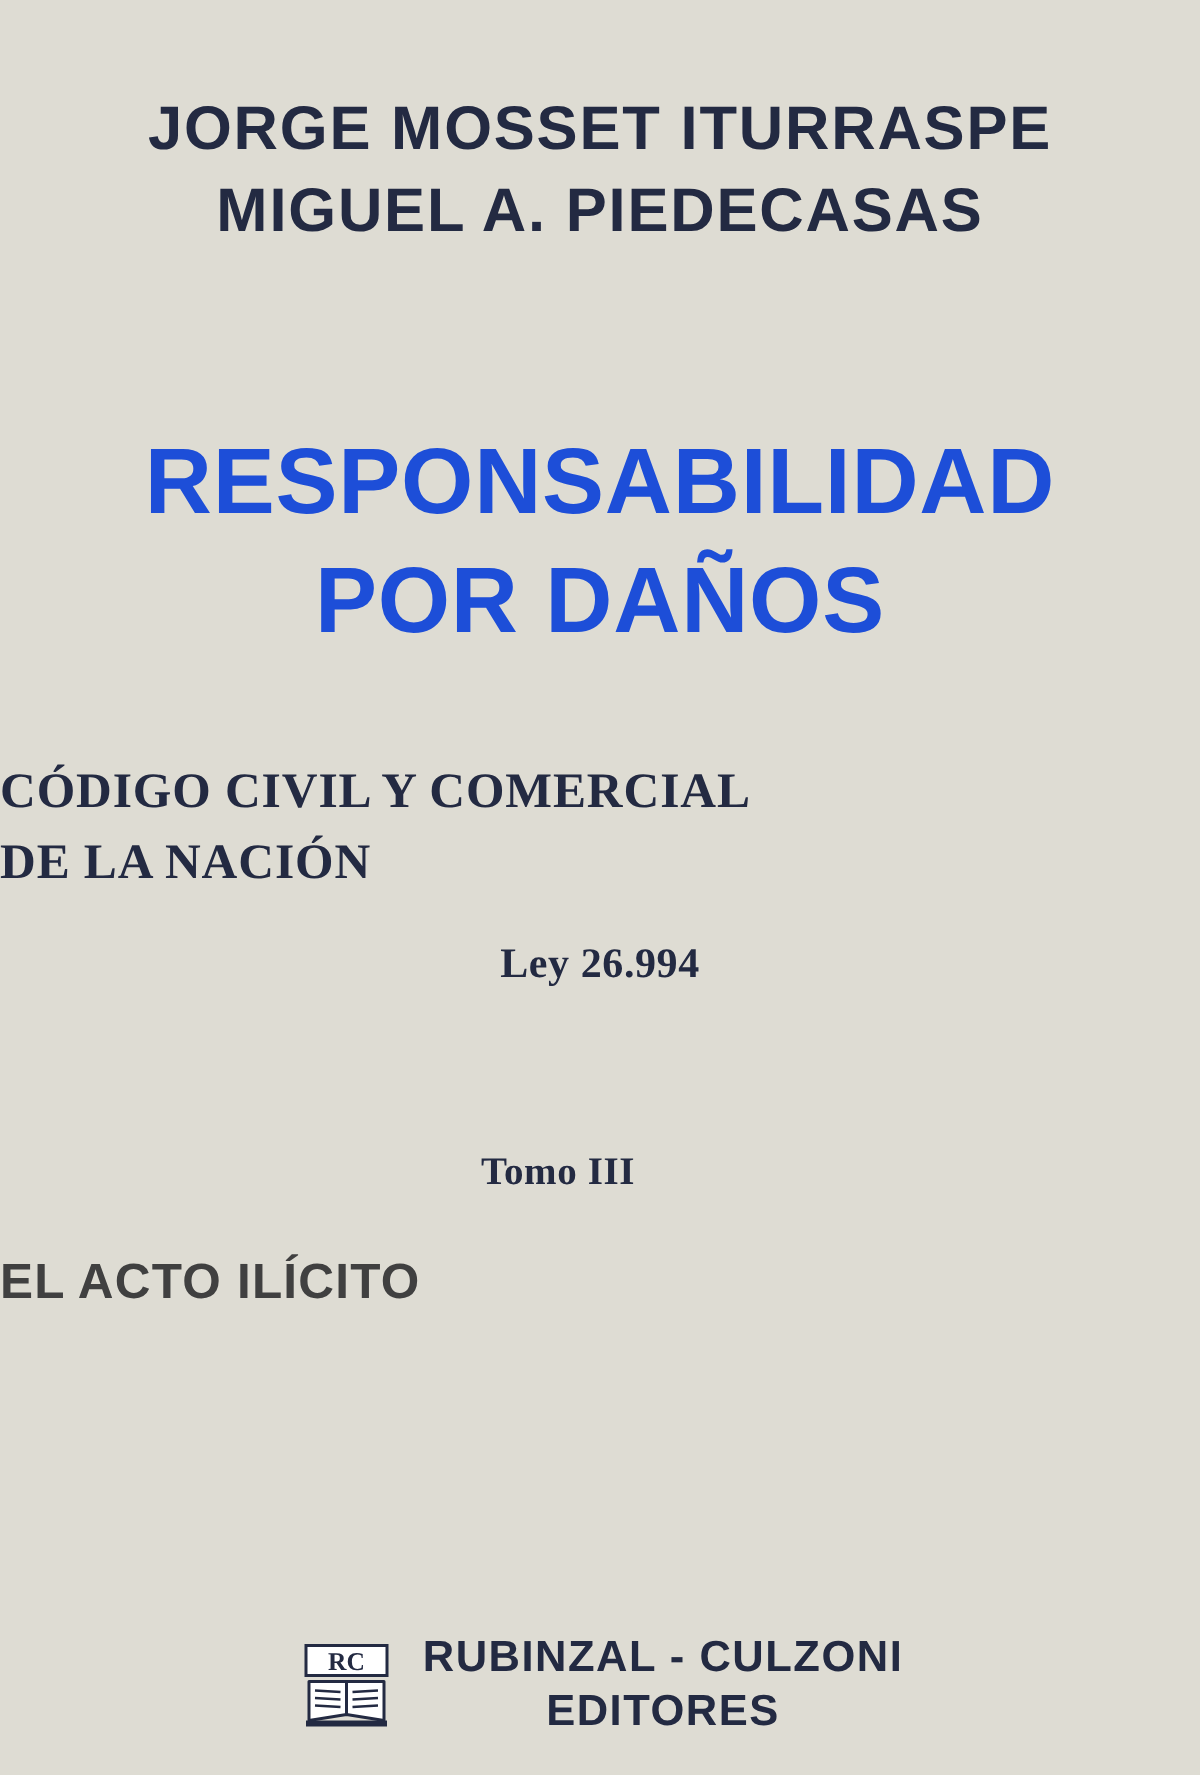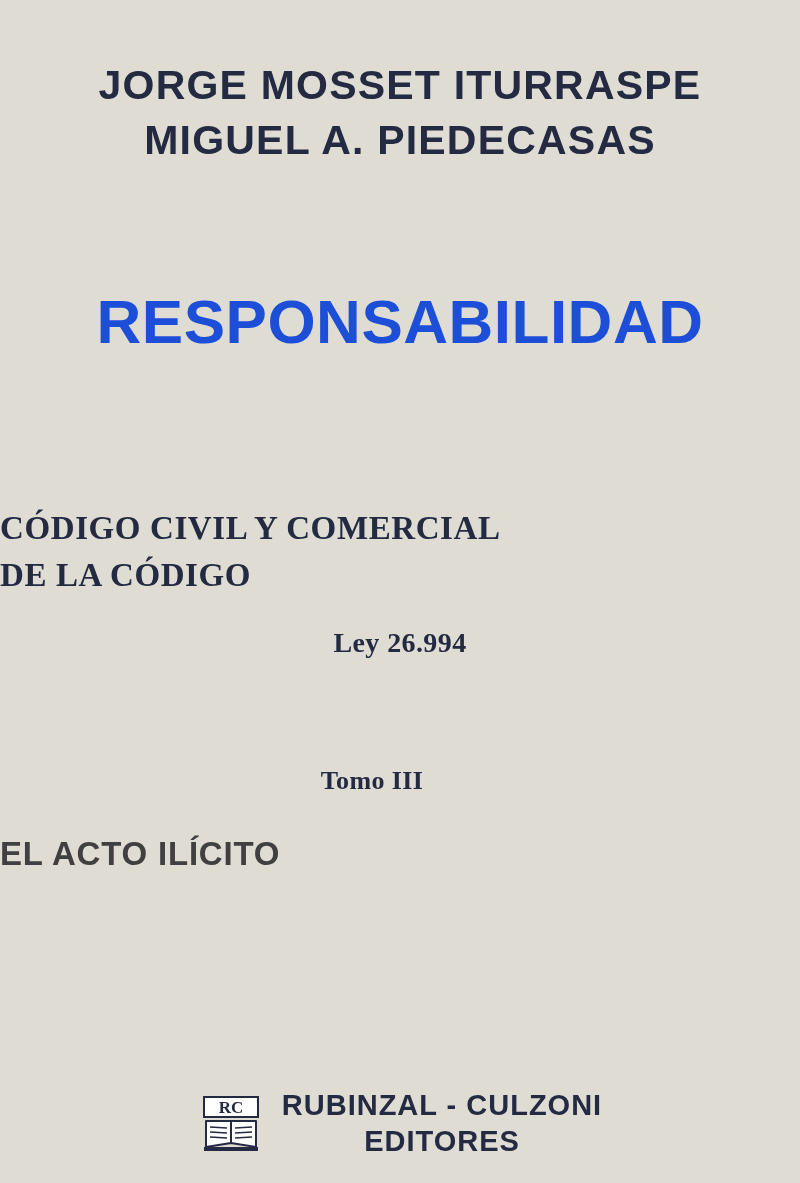--- a/index.html
+++ b/index.html
@@ -149,25 +149,26 @@
 
 <div class="page">
 
   <div class="authors">
     <div class="author-line">JORGE MOSSET ITURRASPE</div>
     <div class="author-line">MIGUEL A. PIEDECASAS</div>
   </div>
 
   <div class="main-title">
     <span class="line1">RESPONSABILIDAD</span>
+    <span class="line2">POR DAÑOS</span>
   </div>
 
   <div class="subtitle">
     <div>CÓDIGO CIVIL Y COMERCIAL</div>
-    <div>DE LA CÓDIGO</div>
+    <div>DE LA NACIÓN</div>
   </div>
 
   <div class="law">Ley 26.994</div>
 
   <div class="volume">Tomo III</div>
   <div class="volume-subtitle">EL ACTO ILÍCITO</div>
 
   <div class="publisher">
     <div class="logo-mark">
       <svg width="66" height="66" viewBox="0 0 66 66" xmlns="http://www.w3.org/2000/svg">

